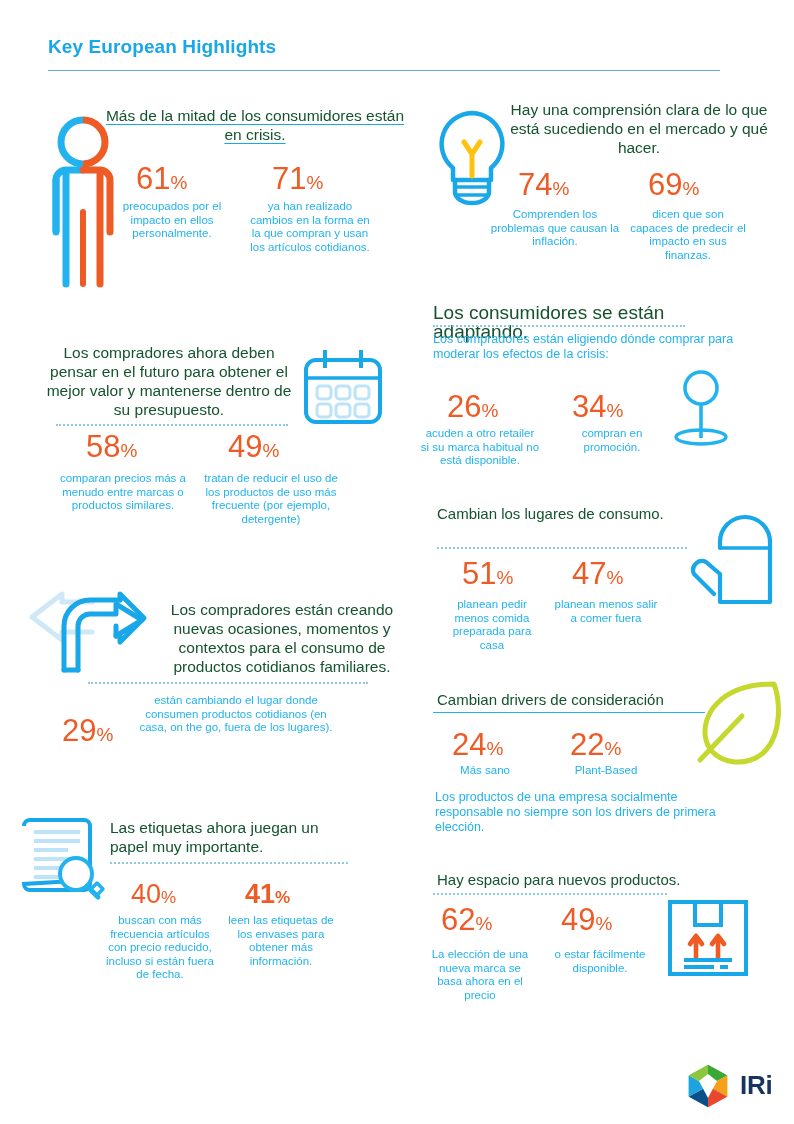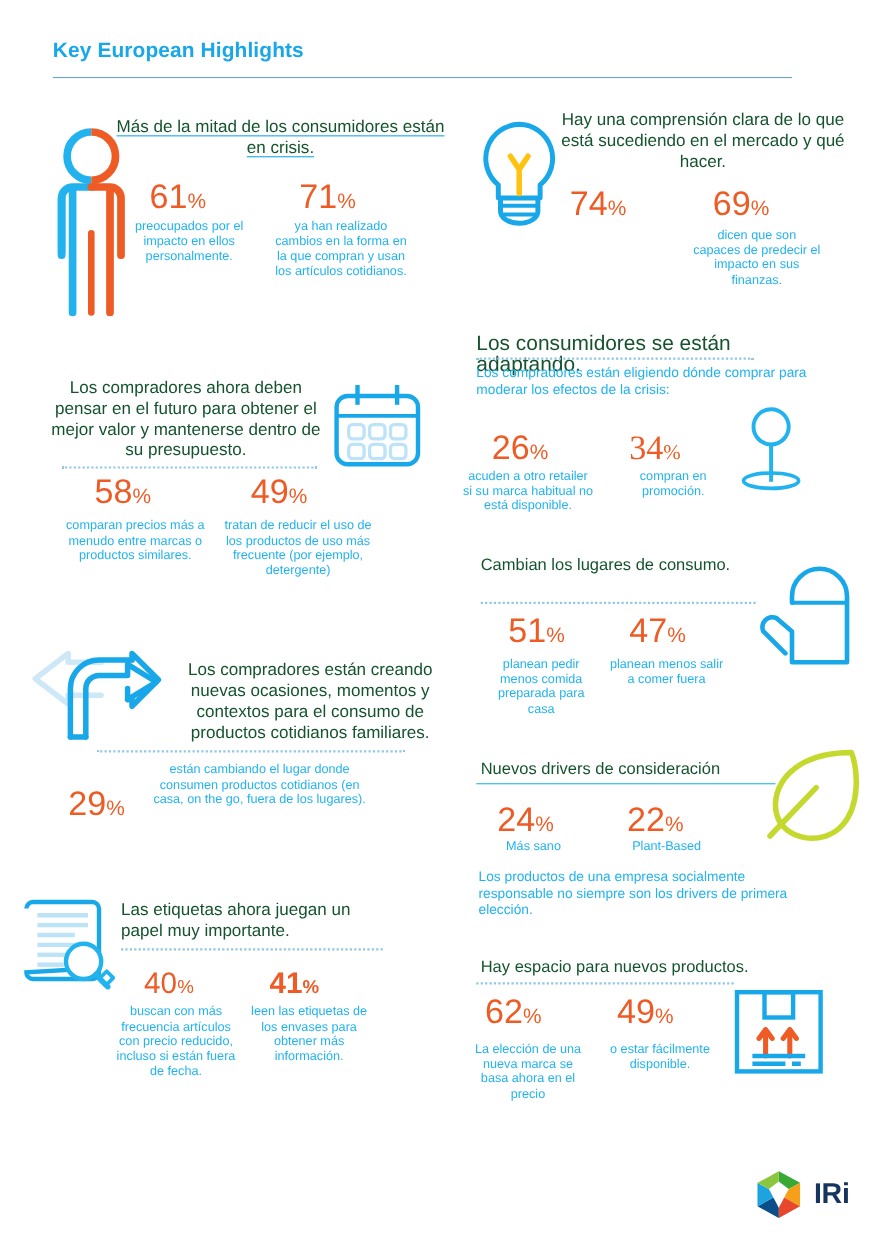--- a/index.html
+++ b/index.html
@@ -127,36 +127,37 @@
       <line x1="29" y1="87" x2="59" y2="87" stroke="#18A7E8" stroke-width="3.5"></line>
       <path d="M36 34 L44 46 L52 34 M44 46 L44 68" fill="none" stroke="#FFC20E" stroke-width="5" stroke-linecap="round" stroke-linejoin="round"></path>
     </svg>
   </div>
 
   <div class="headline" style="left:498px;top:100px;width:282px;">Hay una comprensión clara de lo que está sucediendo en el mercado y qué hacer.</div>
 
   <div class="pct" style="left:518px;top:168px;">
     <span>74</span><span class="sym">%</span>
   </div>
+  <div class="cap" style="left:488px;top:208px;width:134px;">Comprenden los problemas que causan la inflación.</div>
 
   <div class="pct" style="left:648px;top:168px;">
     <span>69</span><span class="sym">%</span>
   </div>
   <div class="cap" style="left:630px;top:208px;width:116px;">dicen que son capaces de predecir el impacto en sus finanzas.</div>
 
   <div class="headline left" style="left:433px;top:303px;width:330px;font-size:19px;">Los consumidores se están adaptando.</div>
   <div class="dotrule" style="left:433px;top:325px;width:252px;"></div>
   <div class="sub" style="left:433px;top:332px;width:320px;">Los compradores están eligiendo dónde comprar para moderar los efectos de la crisis:</div>
 
   <div class="pct" style="left:447px;top:390px;">
     <span>26</span><span class="sym">%</span>
   </div>
   <div class="cap" style="left:420px;top:427px;width:120px;">acuden a otro retailer si su marca habitual no está disponible.</div>
 
-  <div class="pct" style="left:572px;top:390px;font-family:Liberation Serif, serif;">
+  <div class="pct" style="left:572px;top:390px;">
     <span>34</span><span class="sym">%</span>
   </div>
   <div class="cap" style="left:560px;top:427px;width:104px;">compran en promoción.</div>
 
   <div class="iconbox" style="left:668px;top:368px;">
     <svg width="66" height="82" viewBox="0 0 66 82">
       <circle cx="33" cy="20" r="16" fill="none" stroke="#22B3EE" stroke-width="3.6"></circle>
       <line x1="33" y1="36" x2="33" y2="70" stroke="#22B3EE" stroke-width="3.6"></line>
       <ellipse cx="33" cy="69" rx="25" ry="7" fill="none" stroke="#22B3EE" stroke-width="3.4"></ellipse>
     </svg>
@@ -226,21 +227,21 @@
   </div>
 
   <div class="headline" style="left:148px;top:600px;width:268px;">Los compradores están creando nuevas ocasiones, momentos y contextos para el consumo de productos cotidianos familiares.</div>
   <div class="dotrule" style="left:88px;top:682px;width:280px;"></div>
 
   <div class="pct" style="left:62px;top:714px;">
     <span>29</span><span class="sym">%</span>
   </div>
   <div class="cap" style="left:134px;top:694px;width:204px;">están cambiando el lugar donde consumen productos cotidianos (en casa, on the go, fuera de los lugares).</div>
 
-  <div class="headline left" style="left:437px;top:690px;width:290px;font-size:15px;">Nuevos drivers de consideración</div>
+  <div class="headline left" style="left:437px;top:690px;width:290px;font-size:15px;">Cambian drivers de consideración</div>
   <div class="solidrule" style="left:433px;top:712px;width:272px;"></div>
 
   <div class="iconbox" style="left:690px;top:678px;">
     <svg width="96" height="96" viewBox="0 0 96 96">
       <path d="M84 6 C30 6 10 38 16 62 C22 86 58 92 76 72 C92 54 90 22 84 6 Z" fill="none" stroke="#C4D82E" stroke-width="5" stroke-linejoin="round"></path>
       <path d="M10 82 L52 38" fill="none" stroke="#C4D82E" stroke-width="5" stroke-linecap="round"></path>
     </svg>
   </div>
 
   <div class="pct" style="left:452px;top:728px;">

